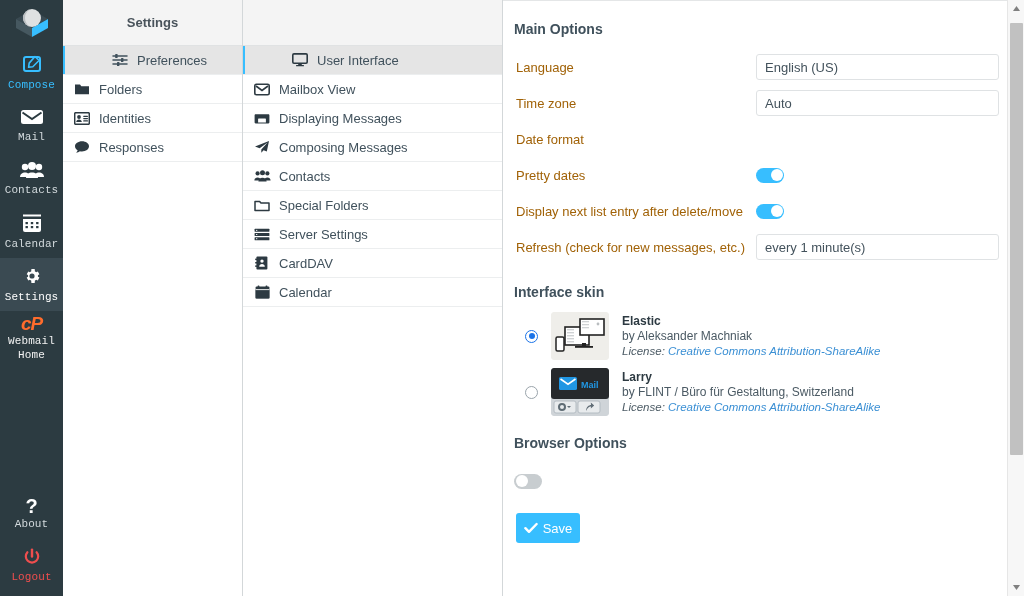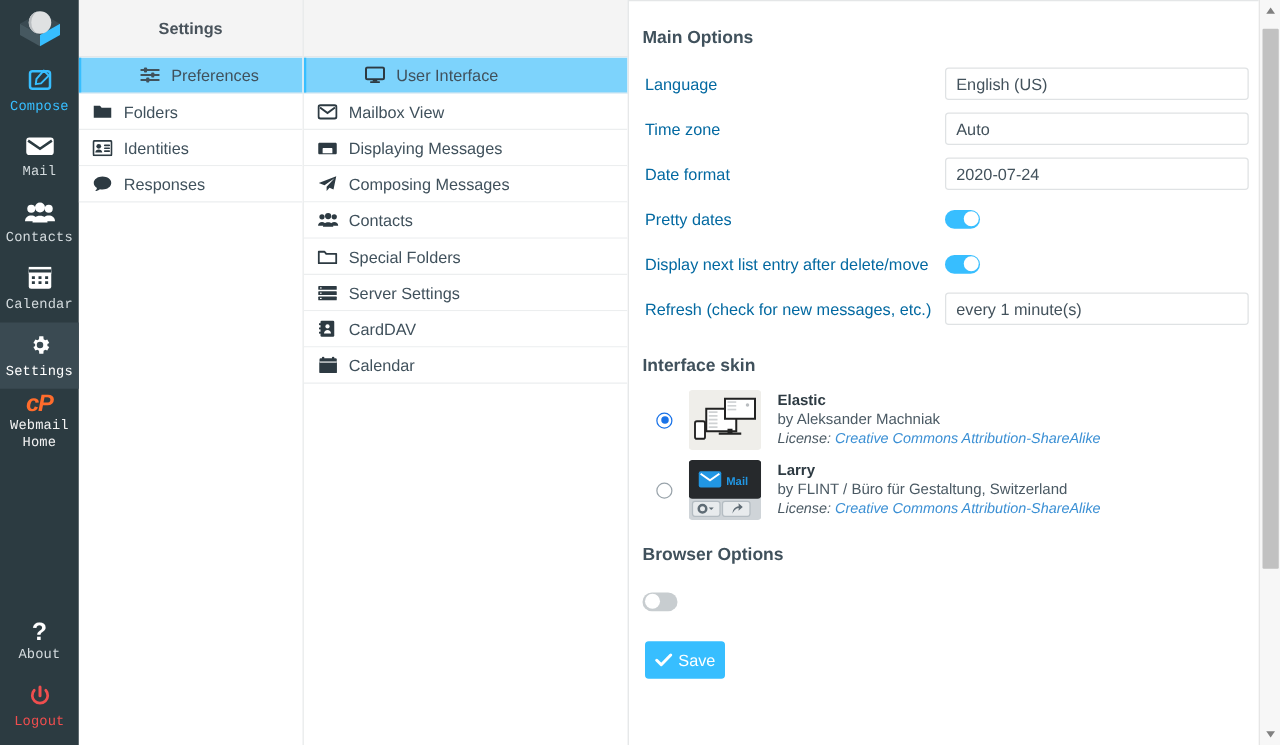--- a/index.html
+++ b/index.html
@@ -82,21 +82,21 @@
     display: flex; align-items: center;
     gap: 8px;
     padding: 0 10px;
     border-bottom: 1px solid #eceeef;
     font-size: 13px; color: #40515c;
     cursor: pointer;
     background: #fff;
     position: relative;
   }
   .opt-row .oi { width: 18px; display:flex; align-items:center; justify-content:center; flex:0 0 18px;}
-  .opt-row.selected { background: #7dd3fc; padding-left: 48px; }
+  .opt-row.selected { background: #e5e5e5; padding-left: 48px; }
   .opt-row.selected::before {
     content:""; position:absolute; left:0; top:0; bottom:0; width:2px; background:#37beff;
   }
 
   
   .col-sections {
     width: 260px; flex: 0 0 260px;
     height: 596px;
     background: #fff;
     border-right: 1px solid #d3d7d9;
@@ -122,21 +122,21 @@
     margin: 5px 0 12px 0;
   }
   .sect-title.second { margin-top: 19px; }
   .frow {
     display: flex; align-items: center;
     min-height: 36px;
     margin-bottom: 0px;
   }
   .flabel {
     width: 242px; flex: 0 0 242px;
-    font-size: 13px; color: #0369a1;
+    font-size: 13px; color: #a16207;
     padding-left: 2px;
   }
   .finput {
     width: 243px; height: 26px;
     border: 1px solid #dfe2e4;
     border-radius: 3px;
     background: #fff;
     font-size: 13px; color: #43525c;
     padding: 0 8px;
     display: flex; align-items: center;
@@ -499,21 +499,20 @@
       </div>
 
       <div class="frow">
         <div class="flabel">Time zone</div>
         <div class="finput">Auto</div>
       </div>
 
 
       <div class="frow">
         <div class="flabel">Date format</div>
-        <div class="finput">2020-07-24</div>
       </div>
 
       <div class="frow">
         <div class="flabel">Pretty dates</div>
         <div class="tg on">
             <span class="knob"></span>
           </div>
       </div>
 
       <div class="frow">

